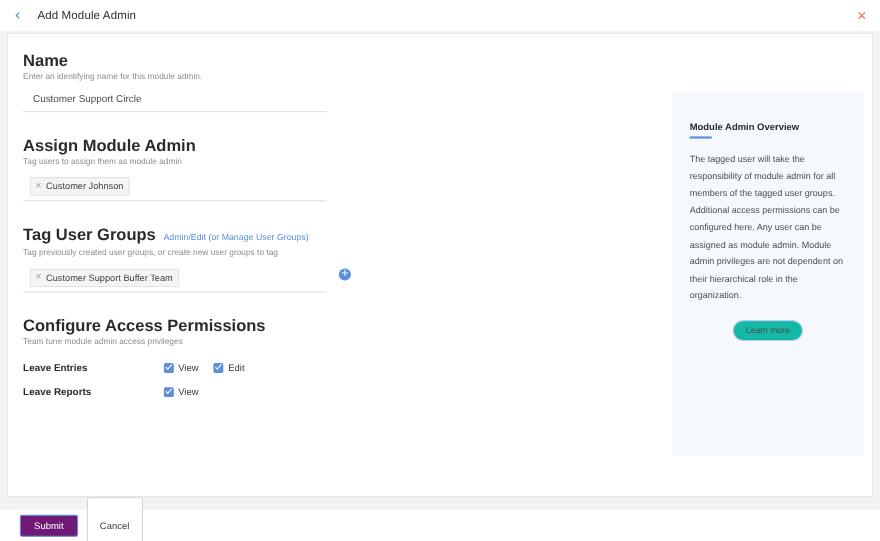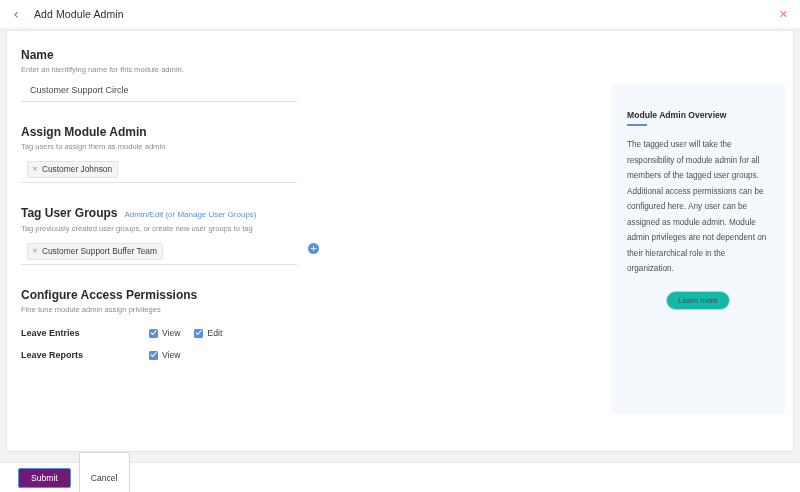--- a/index.html
+++ b/index.html
@@ -74,21 +74,21 @@
   .form-col {
     position: absolute;
     left: 14px;
     top: 18px;
     width: 570px;
   }
 
   
   .section { margin-bottom: 0; }
   .sec-label {
-    font-size: 12px;
+    font-size: 15px;
     font-weight: bold;
     color: #2b2b2b;
     line-height: 13px;
   }
   .sec-inline {
     display: flex;
     align-items: baseline;
     gap: 7px;
   }
   .sec-link {
@@ -321,21 +321,21 @@
               <span class="chip-x">✕</span>
               <span>Customer Support Buffer Team</span>
             </span>
           </div>
           <div class="add-circle">+</div>
         </div>
       </div>
 
       <div class="section gap-xl">
         <div class="sec-label">Configure Access Permissions</div>
-        <div class="sec-hint">Fine tune module admin assign privileges</div>
+        <div class="sec-hint">Team tune module admin access privileges</div>
 
         <div class="perm-row">
           <div class="perm-name">Leave Entries</div>
           <div class="perm-opts">
             <label class="perm-opt">
               <span class="cb"></span>
               <span class="perm-opt-label">View</span>
             </label>
             <label class="perm-opt">
               <span class="cb"></span>

